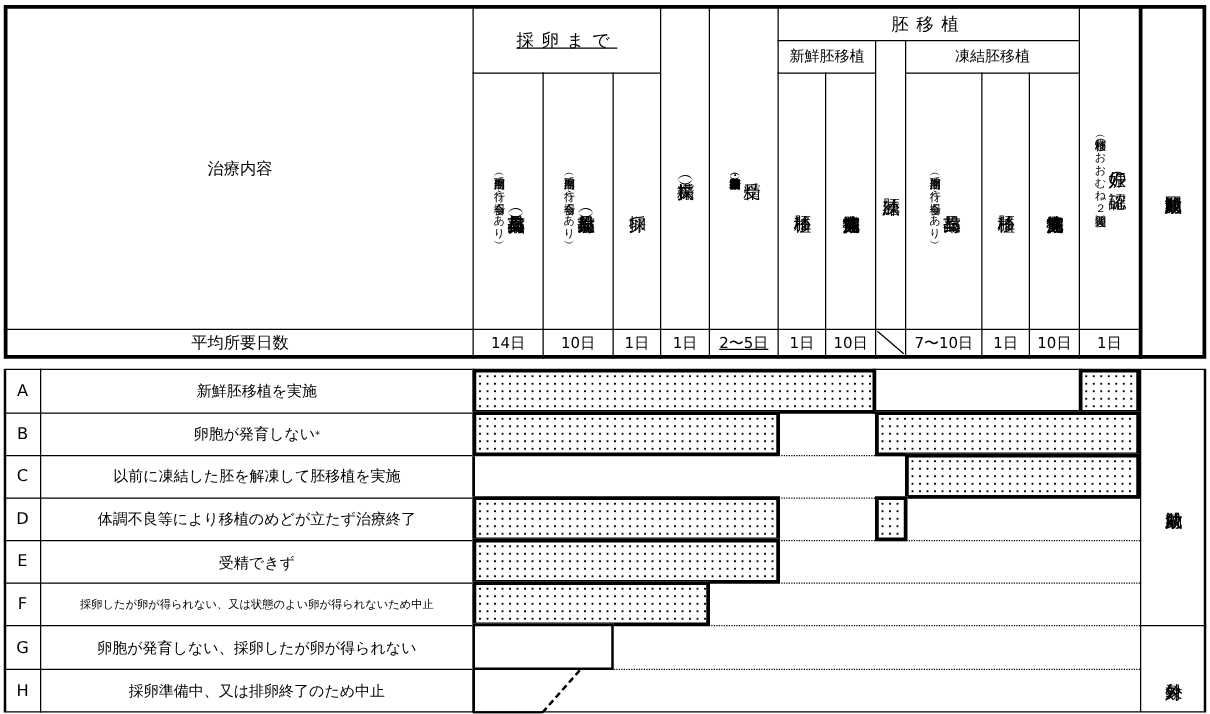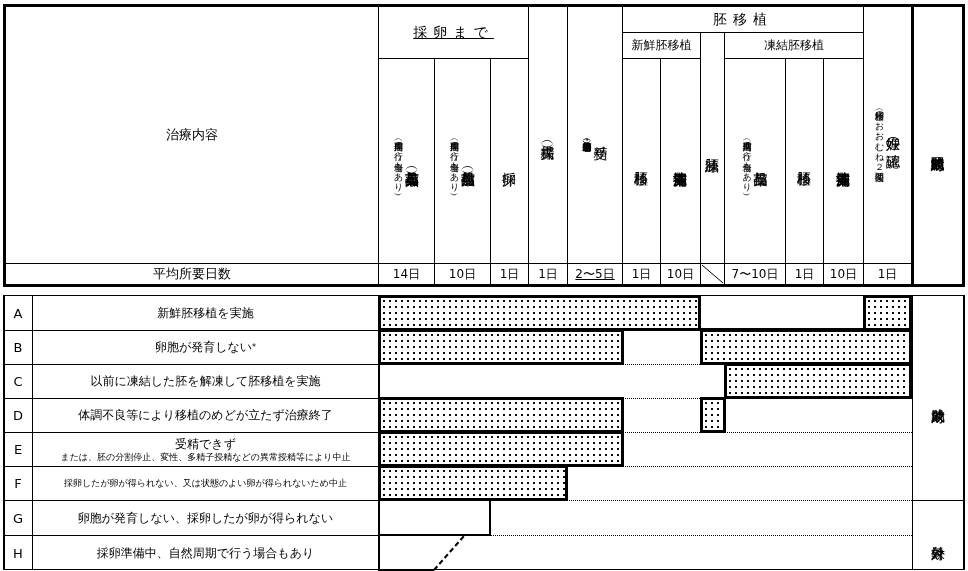--- a/index.html
+++ b/index.html
@@ -156,31 +156,30 @@
 
   <div class="cell letter" style="left:4px;top:365px;width:28px;height:33px;">C</div>
   <div class="cell label" style="left:33px;top:365px;width:345px;height:33px;">以前に凍結した胚を解凍して胚移植を実施</div>
 
   <div class="cell letter" style="left:4px;top:399px;width:28px;height:33px;">D</div>
   <div class="cell label" style="left:33px;top:399px;width:345px;height:33px;">体調不良等により移植のめどが立たず治療終了</div>
 
   <div class="cell letter" style="left:4px;top:433px;width:28px;height:33px;">E</div>
   <div class="cell" style="left:33px;top:433px;width:345px;height:33px;flex-direction:column;">
     <span style="font-size:12px;line-height:14px;">受精できず</span>
-    <span style="font-size:9px;line-height:12px;">または、胚の分割停止、変性、多精子授精などの異常授精等により中止</span>
   </div>
 
   <div class="cell letter" style="left:4px;top:467px;width:28px;height:33px;">F</div>
   <div class="cell" style="left:33px;top:467px;width:345px;height:33px;font-size:9px;">採卵したが卵が得られない、又は状態のよい卵が得られないため中止</div>
 
   <div class="cell letter" style="left:4px;top:501px;width:28px;height:34px;">G</div>
   <div class="cell label" style="left:33px;top:501px;width:345px;height:34px;">卵胞が発育しない、採卵したが卵が得られない</div>
 
   <div class="cell letter" style="left:4px;top:536px;width:28px;height:34px;">H</div>
-  <div class="cell label" style="left:33px;top:536px;width:345px;height:34px;">採卵準備中、自然周期で行う場合もあり</div>
+  <div class="cell label" style="left:33px;top:536px;width:345px;height:34px;">採卵準備中、又は排卵終了のため中止</div>
 
   <div class="bar" style="left:378px;top:295px;width:323px;height:36px;"></div>
   <div class="abs" style="left:698px;top:295px;width:168px;height:36px;border-top:1px solid #000;border-bottom:3px solid #000;"></div>
   <div class="bar" style="left:863px;top:295px;width:49px;height:36px;"></div>
 
   <div class="bar" style="left:378px;top:329px;width:246px;height:36px;"></div>
   <div class="bar" style="left:700px;top:329px;width:212px;height:36px;"></div>
 
   <div class="bar" style="left:724px;top:363px;width:188px;height:36px;"></div>
 

